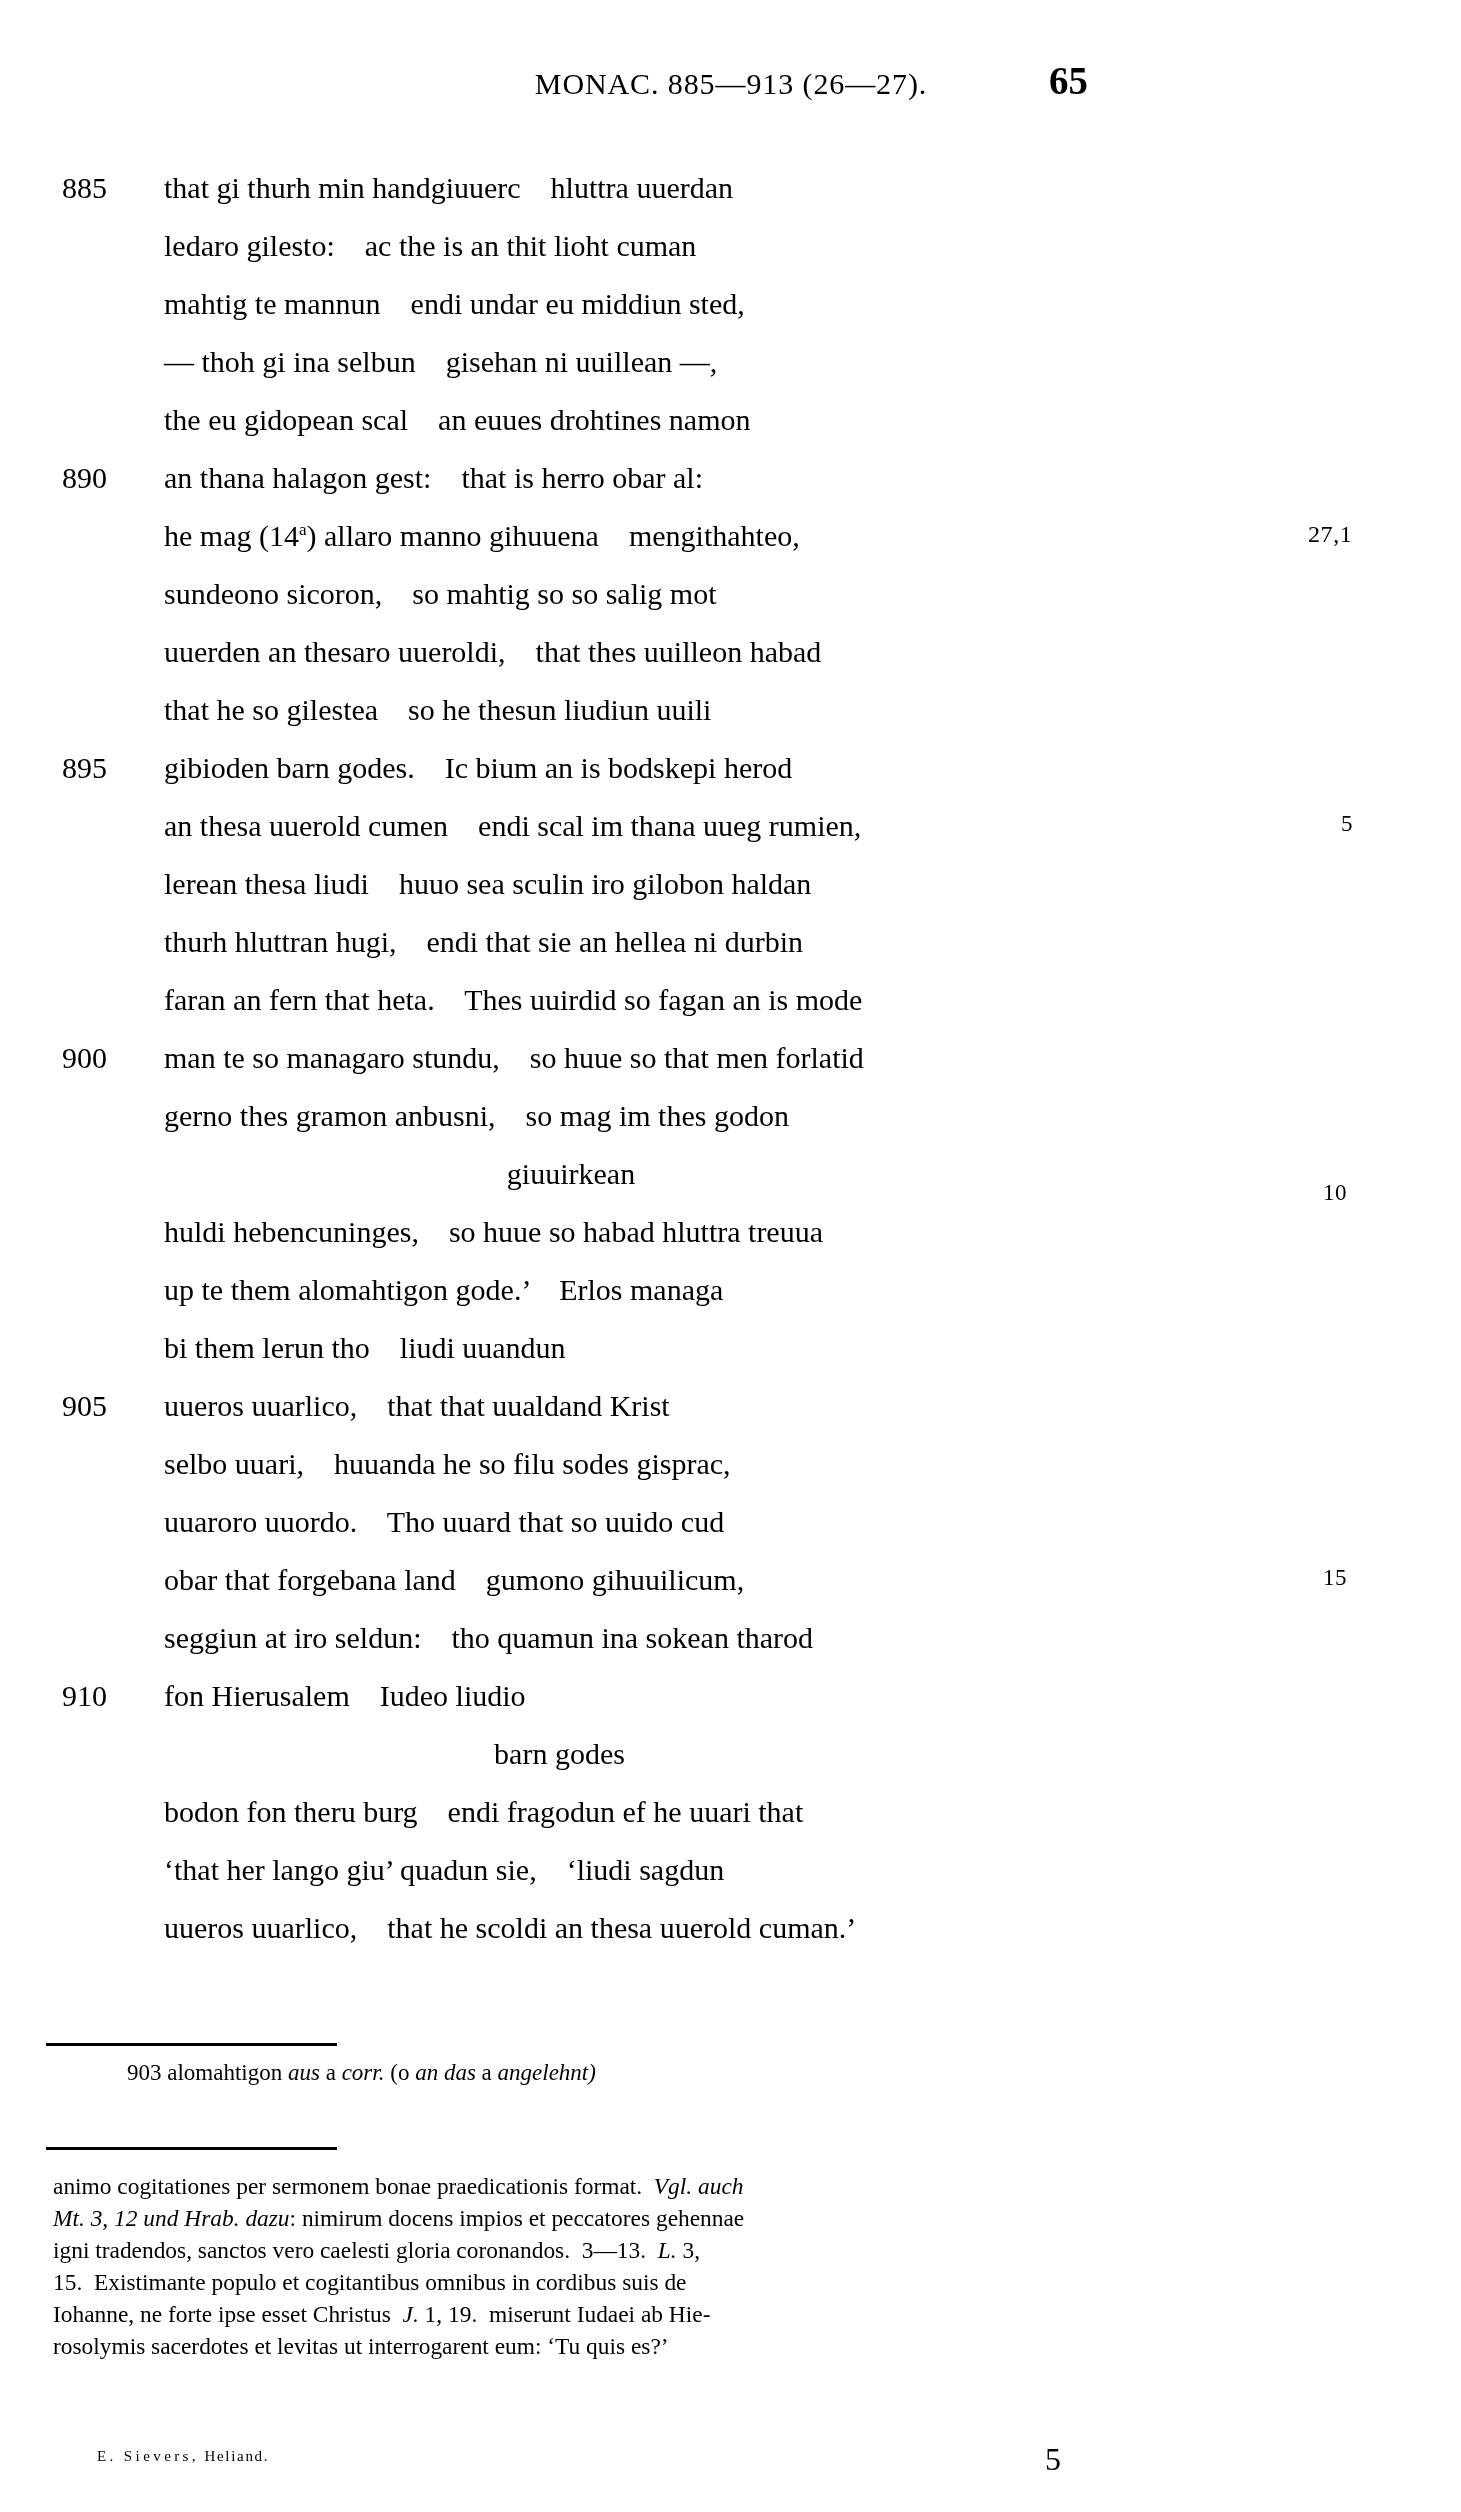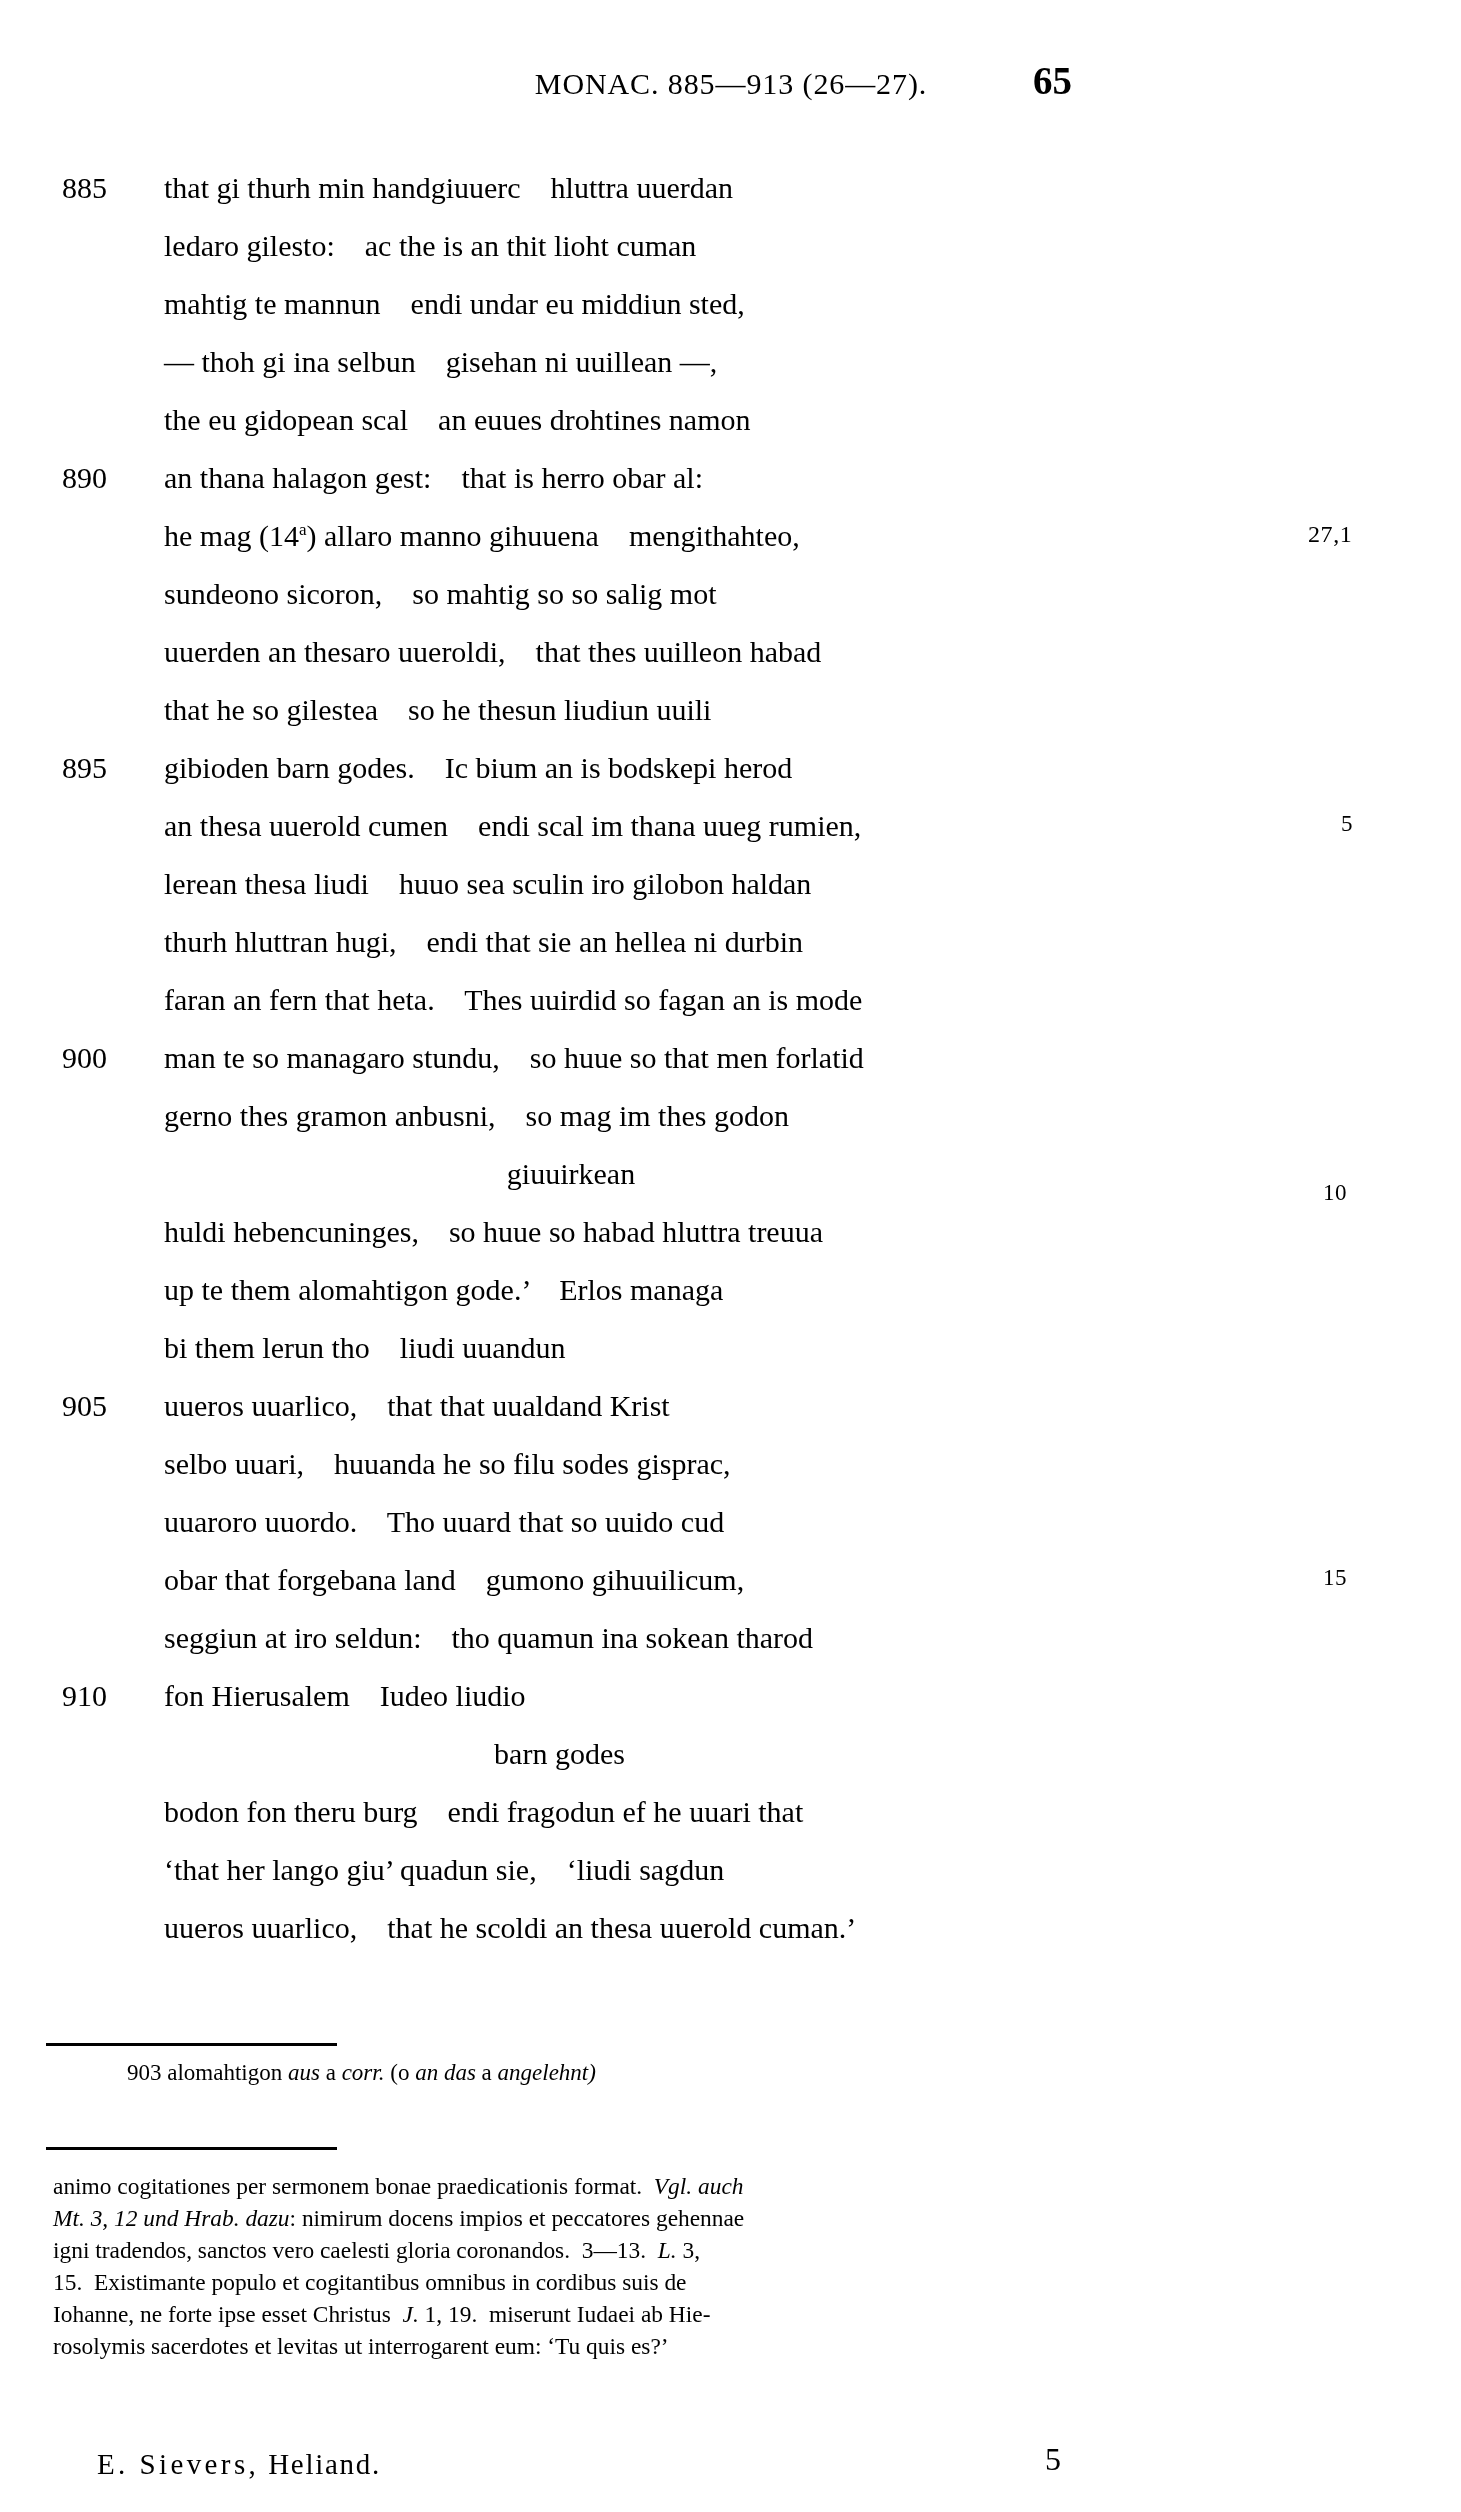--- a/index.html
+++ b/index.html
@@ -11,21 +11,21 @@
     -webkit-font-smoothing:antialiased;
   }
   .page{
     position:absolute;inset:0;
     padding:0;
   }
 
   
   .runhead{
     position:absolute;
-    top:67px;left:0;width:1168px;height:51px;
+    top:67px;left:0;width:1168px;height:51px;padding-left:16px;
   }
   .runhead-title{
     position:absolute;left:0;top:0;width:1462px;
     text-align:center;
     font-size:30px;
     letter-spacing:0.9px;
     white-space:pre;
   }
   .runhead-folio{
     position:absolute;
@@ -117,21 +117,21 @@
   }
   .commentary i{font-style:italic;}
 
   
   .footer{
     position:absolute;
     left:0;top:2448px;width:1462px;height:46px;
   }
   .footer-sig{
     position:absolute;left:97px;top:0;
-    font-size:29px;
+    font-size:15px;
     letter-spacing:1.7px;
     white-space:pre;
   }
   .footer-sig .nm{letter-spacing:3.4px;}
   .footer-num{
     position:absolute;left:1045px;top:-6.9px;
     font-size:32px;
   }
 </style>
 </head>

